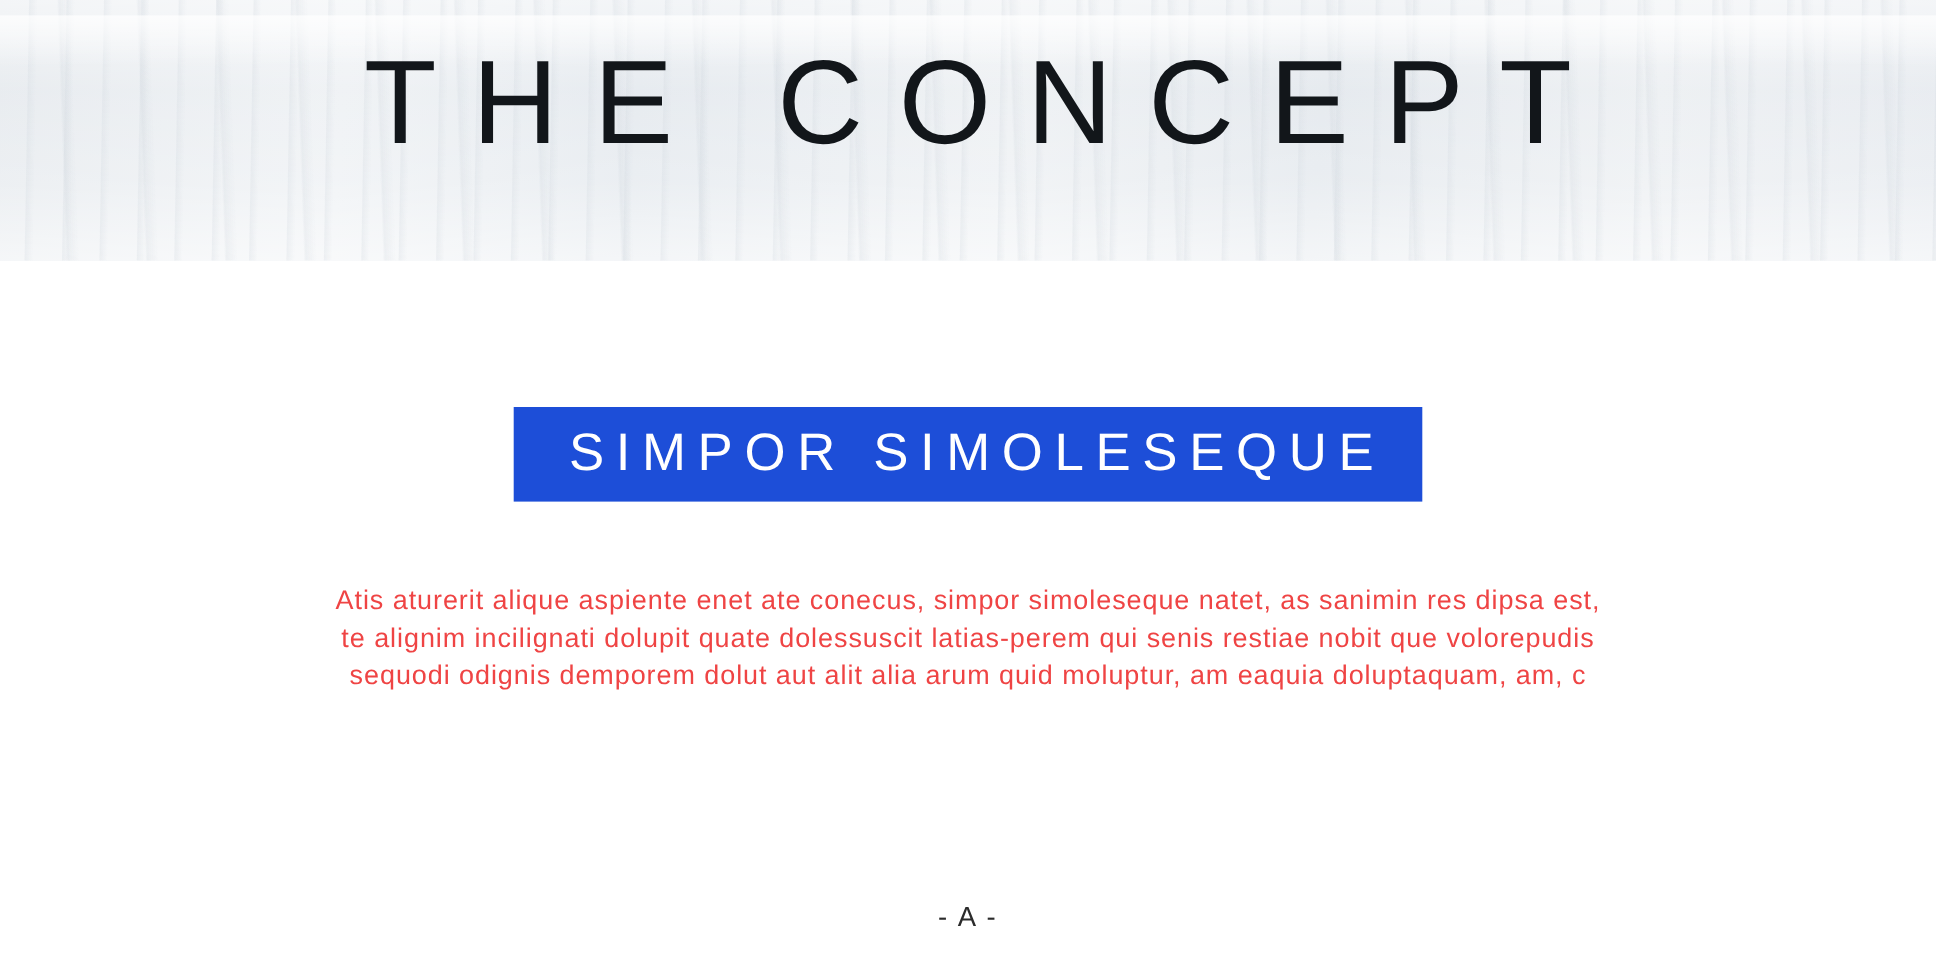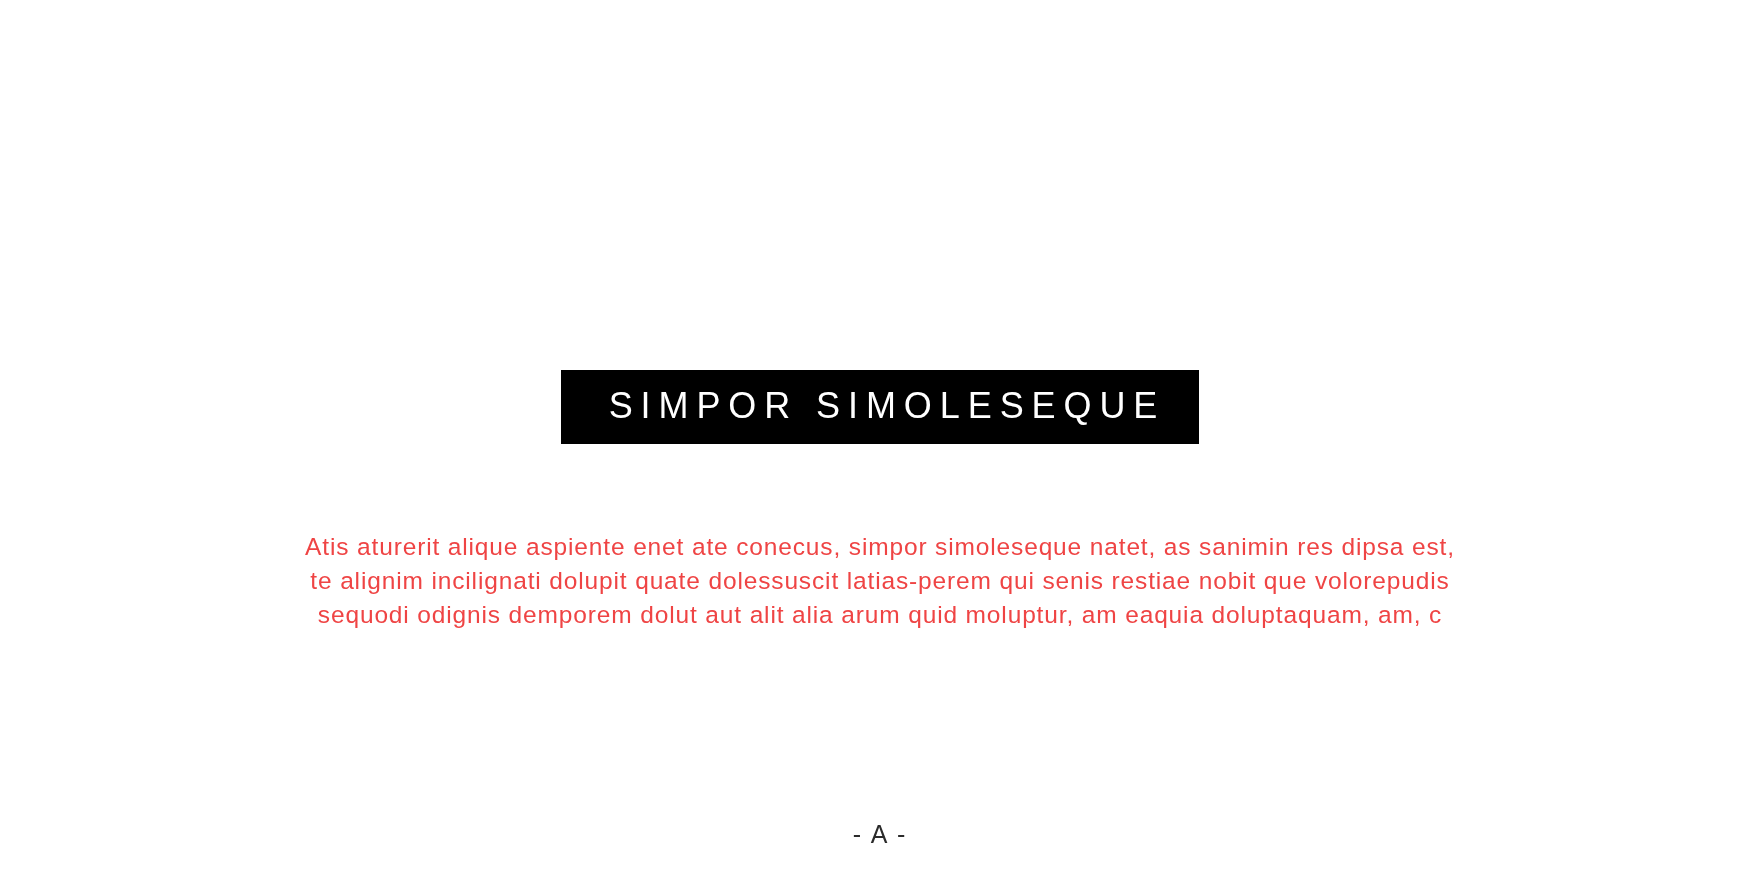--- a/index.html
+++ b/index.html
@@ -74,24 +74,24 @@
   
   .subtitle-wrap {
     position: absolute;
     top: 370px;
     left: 0;
     right: 0;
     text-align: center;
   }
   .subtitle-bar {
     display: inline-block;
-    background: #000000;
+    background: #1d4ed8;
     color: #ffffff;
     padding: 18px 34px 20px 40px;
-    font-size: 36px;
+    font-size: 48px;
     font-weight: 300;
     letter-spacing: 0.22em;
     text-indent: 0.22em;
     line-height: 1.0;
     white-space: nowrap;
   }
 
   
   .body-text {
     position: absolute;
@@ -118,20 +118,23 @@
     font-size: 25px;
     font-weight: 400;
     letter-spacing: 0.08em;
   }
 </style>
 </head>
 <body>
 
 <div class="slide">
 
+  <div class="header-band">
+    <div class="header-title">THE CONCEPT</div>
+  </div>
 
   <div class="subtitle-wrap">
     <div class="subtitle-bar">SIMPOR SIMOLESEQUE</div>
   </div>
 
   <div class="body-text">Atis aturerit alique aspiente enet ate conecus, simpor simoleseque natet, as sanimin res dipsa est, te alignim incilignati dolupit quate dolessuscit latias-perem qui senis restiae nobit que volorepudis sequodi odignis demporem dolut aut alit alia arum quid moluptur, am eaquia doluptaquam, am, c</div>
 
   <div class="footer">- A -</div>
 
 </div>

